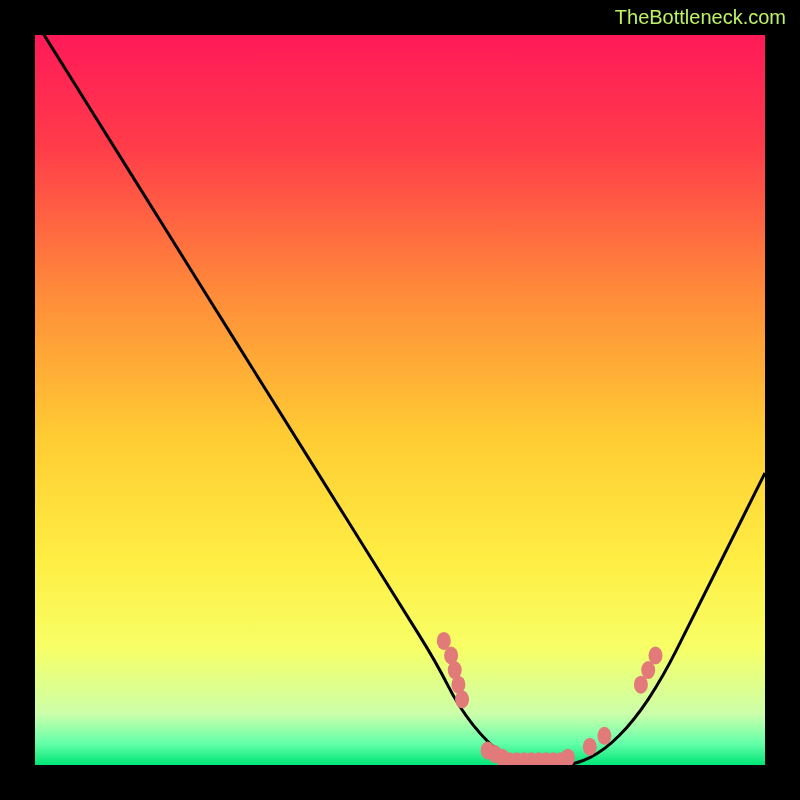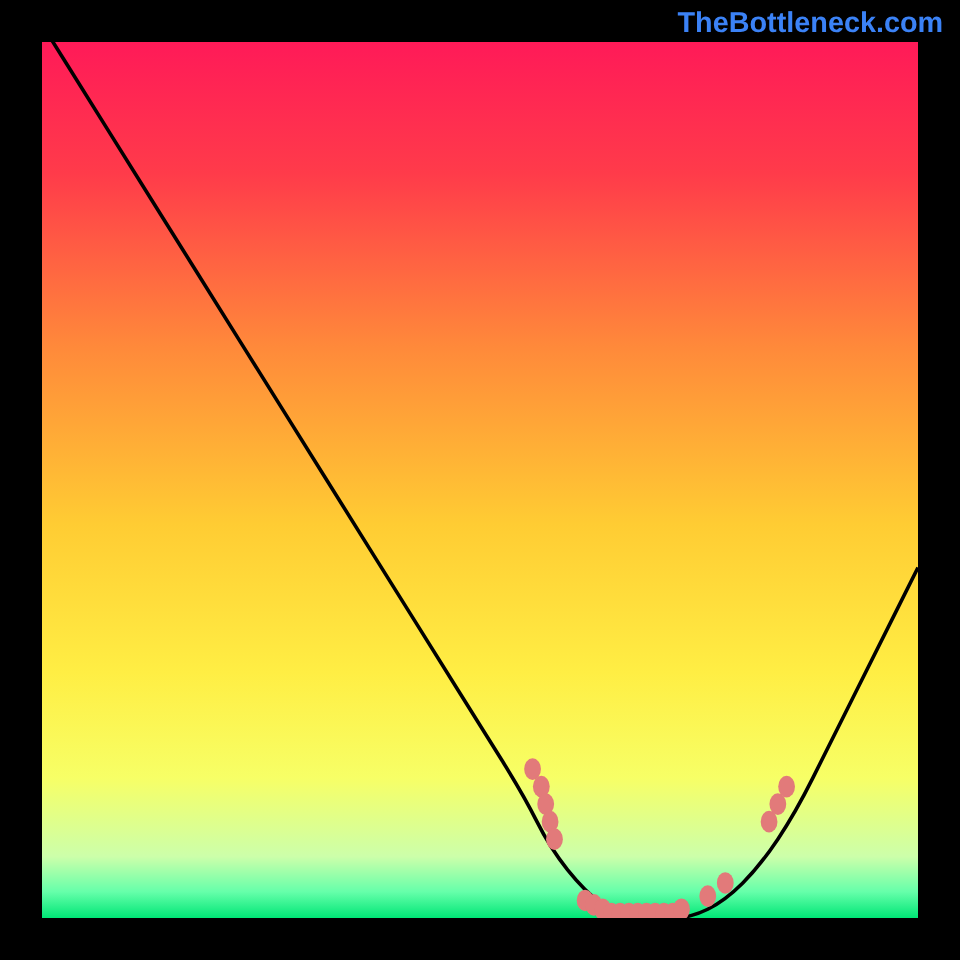--- a/index.html
+++ b/index.html
@@ -7,23 +7,23 @@
     width: 800px;
     height: 800px;
     background: #000;
     position: relative;
     font-family: Arial, sans-serif;
   }
   .watermark {
     position: absolute;
     top: 6px;
     right: 14px;
-    color: #3b82f6;
-    font-size: 24px;
-    font-weight: bold;
+    color: #bef264;
+    font-size: 20px;
+    font-weight: normal;
     z-index: 10;
   }
   .plot-area {
     position: absolute;
     left: 35px;
     top: 35px;
     width: 730px;
     height: 730px;
     overflow: hidden;
   }

